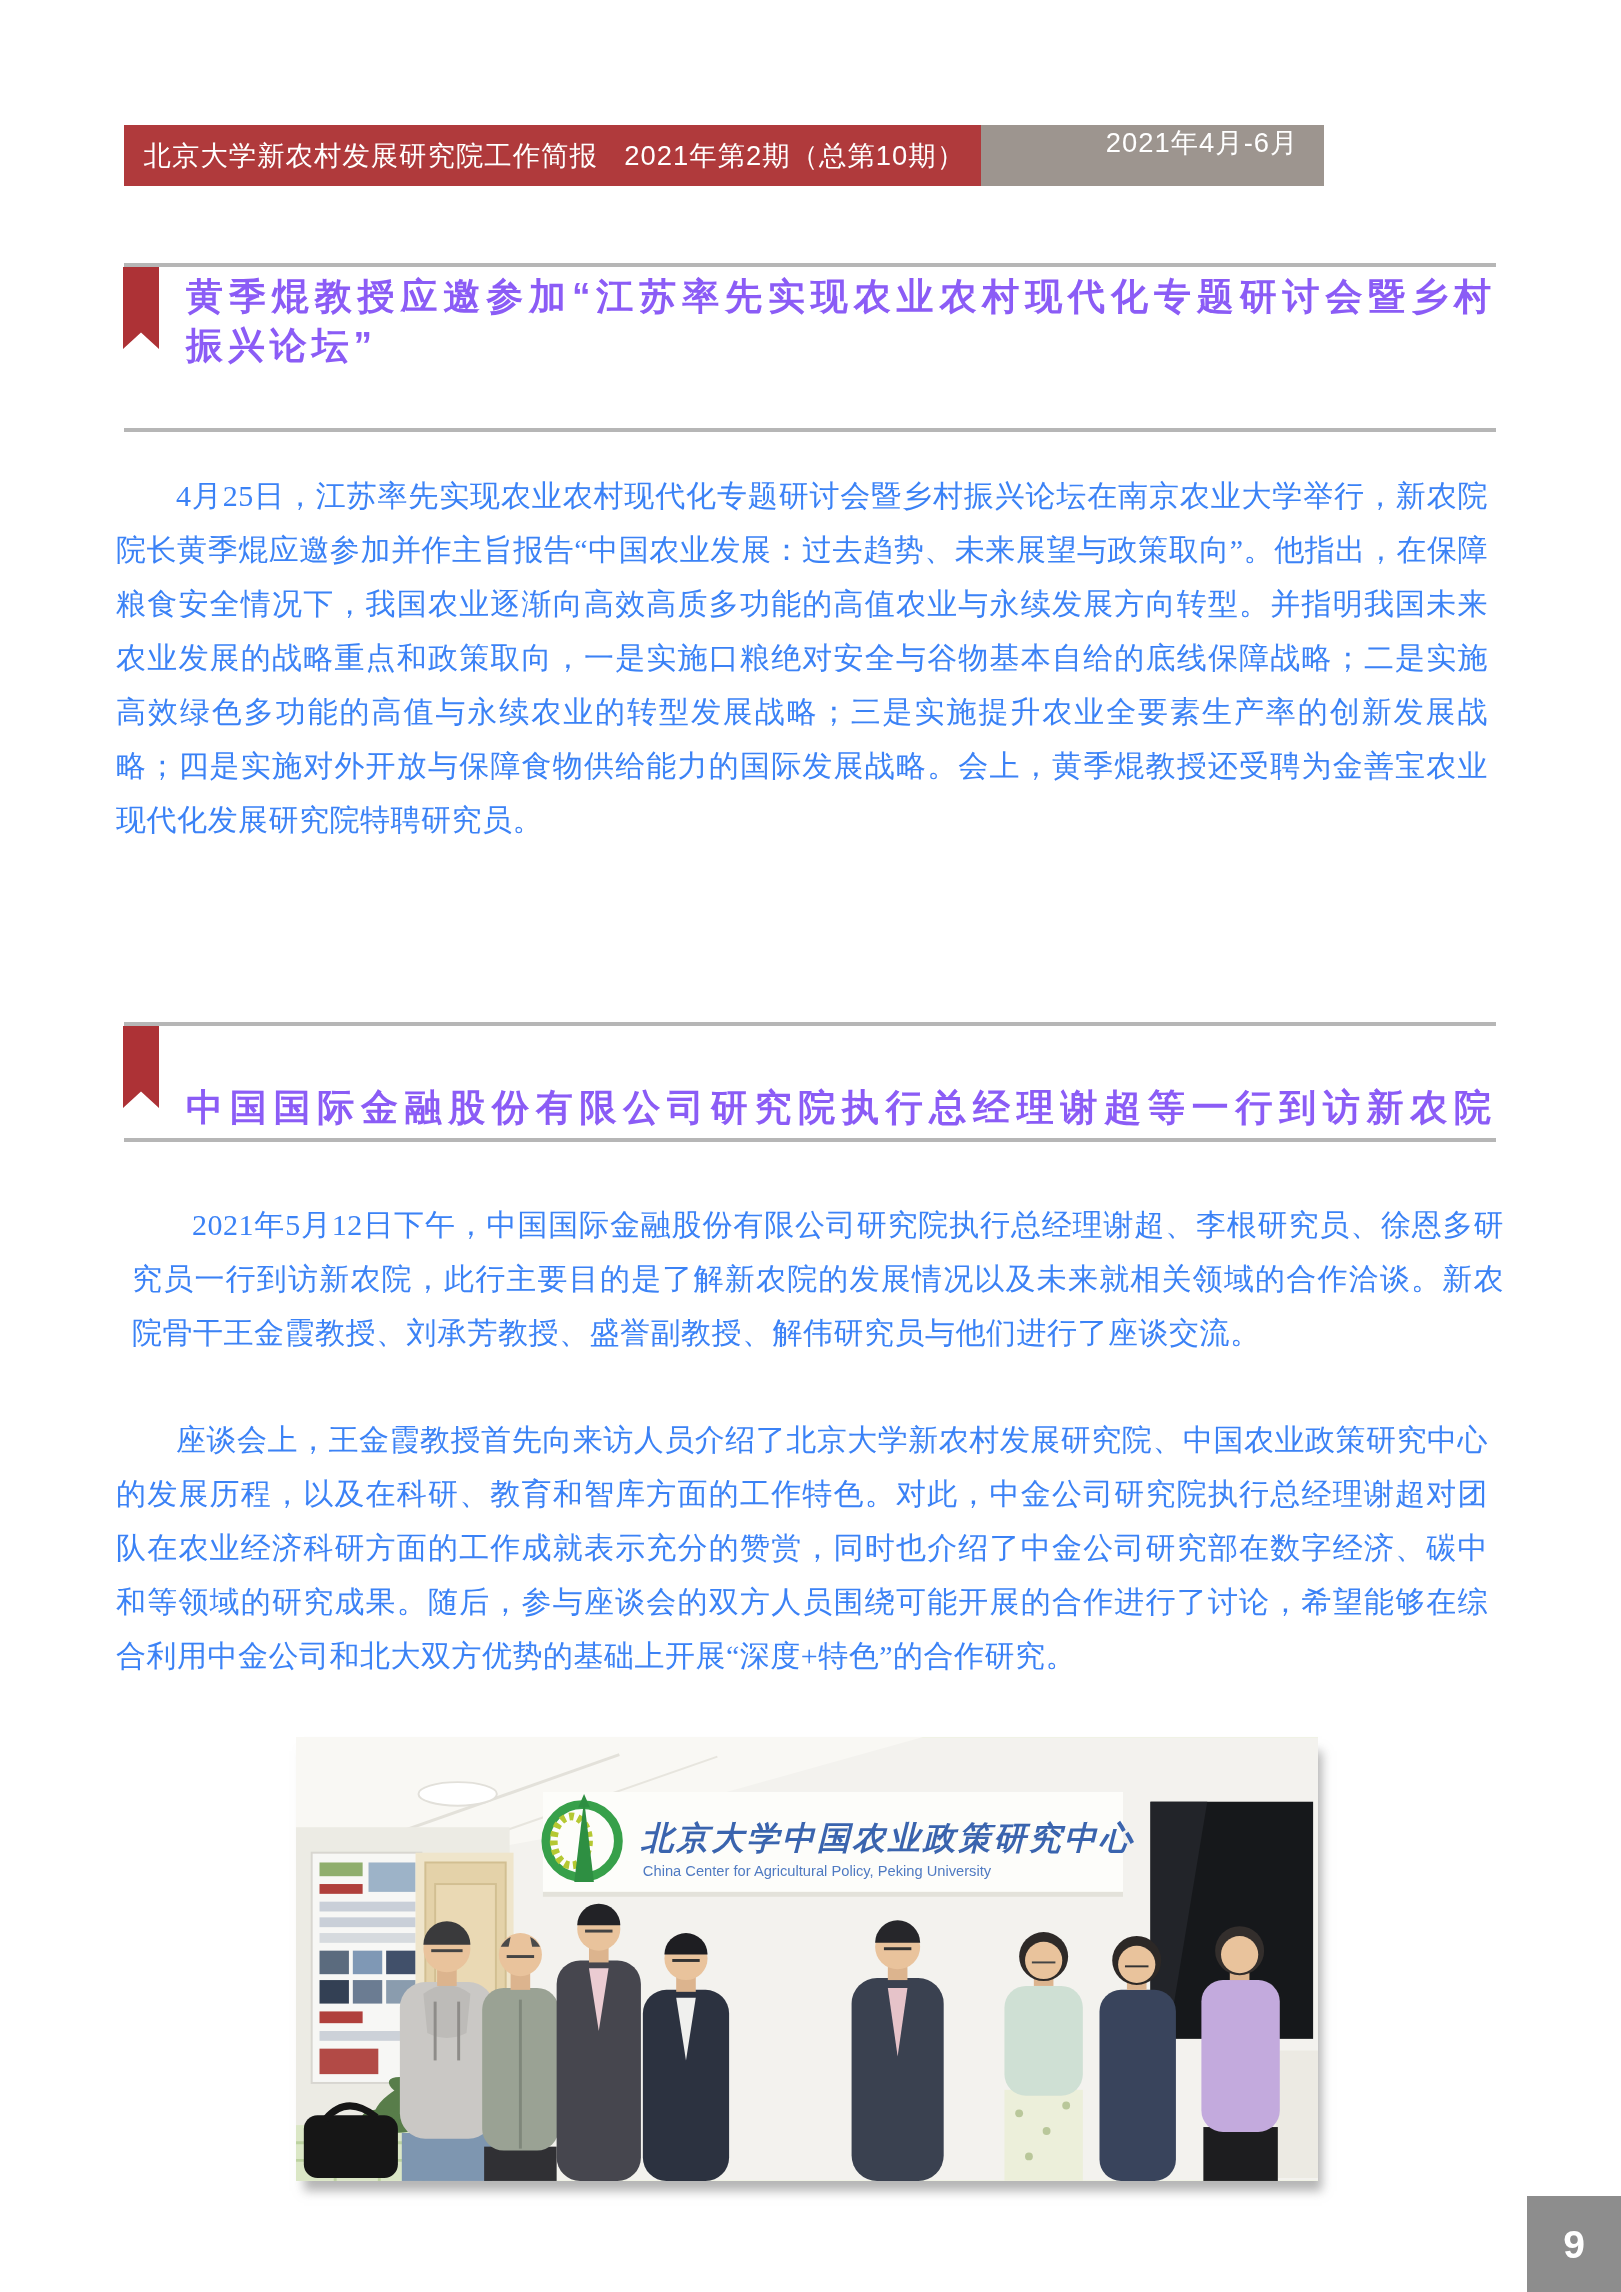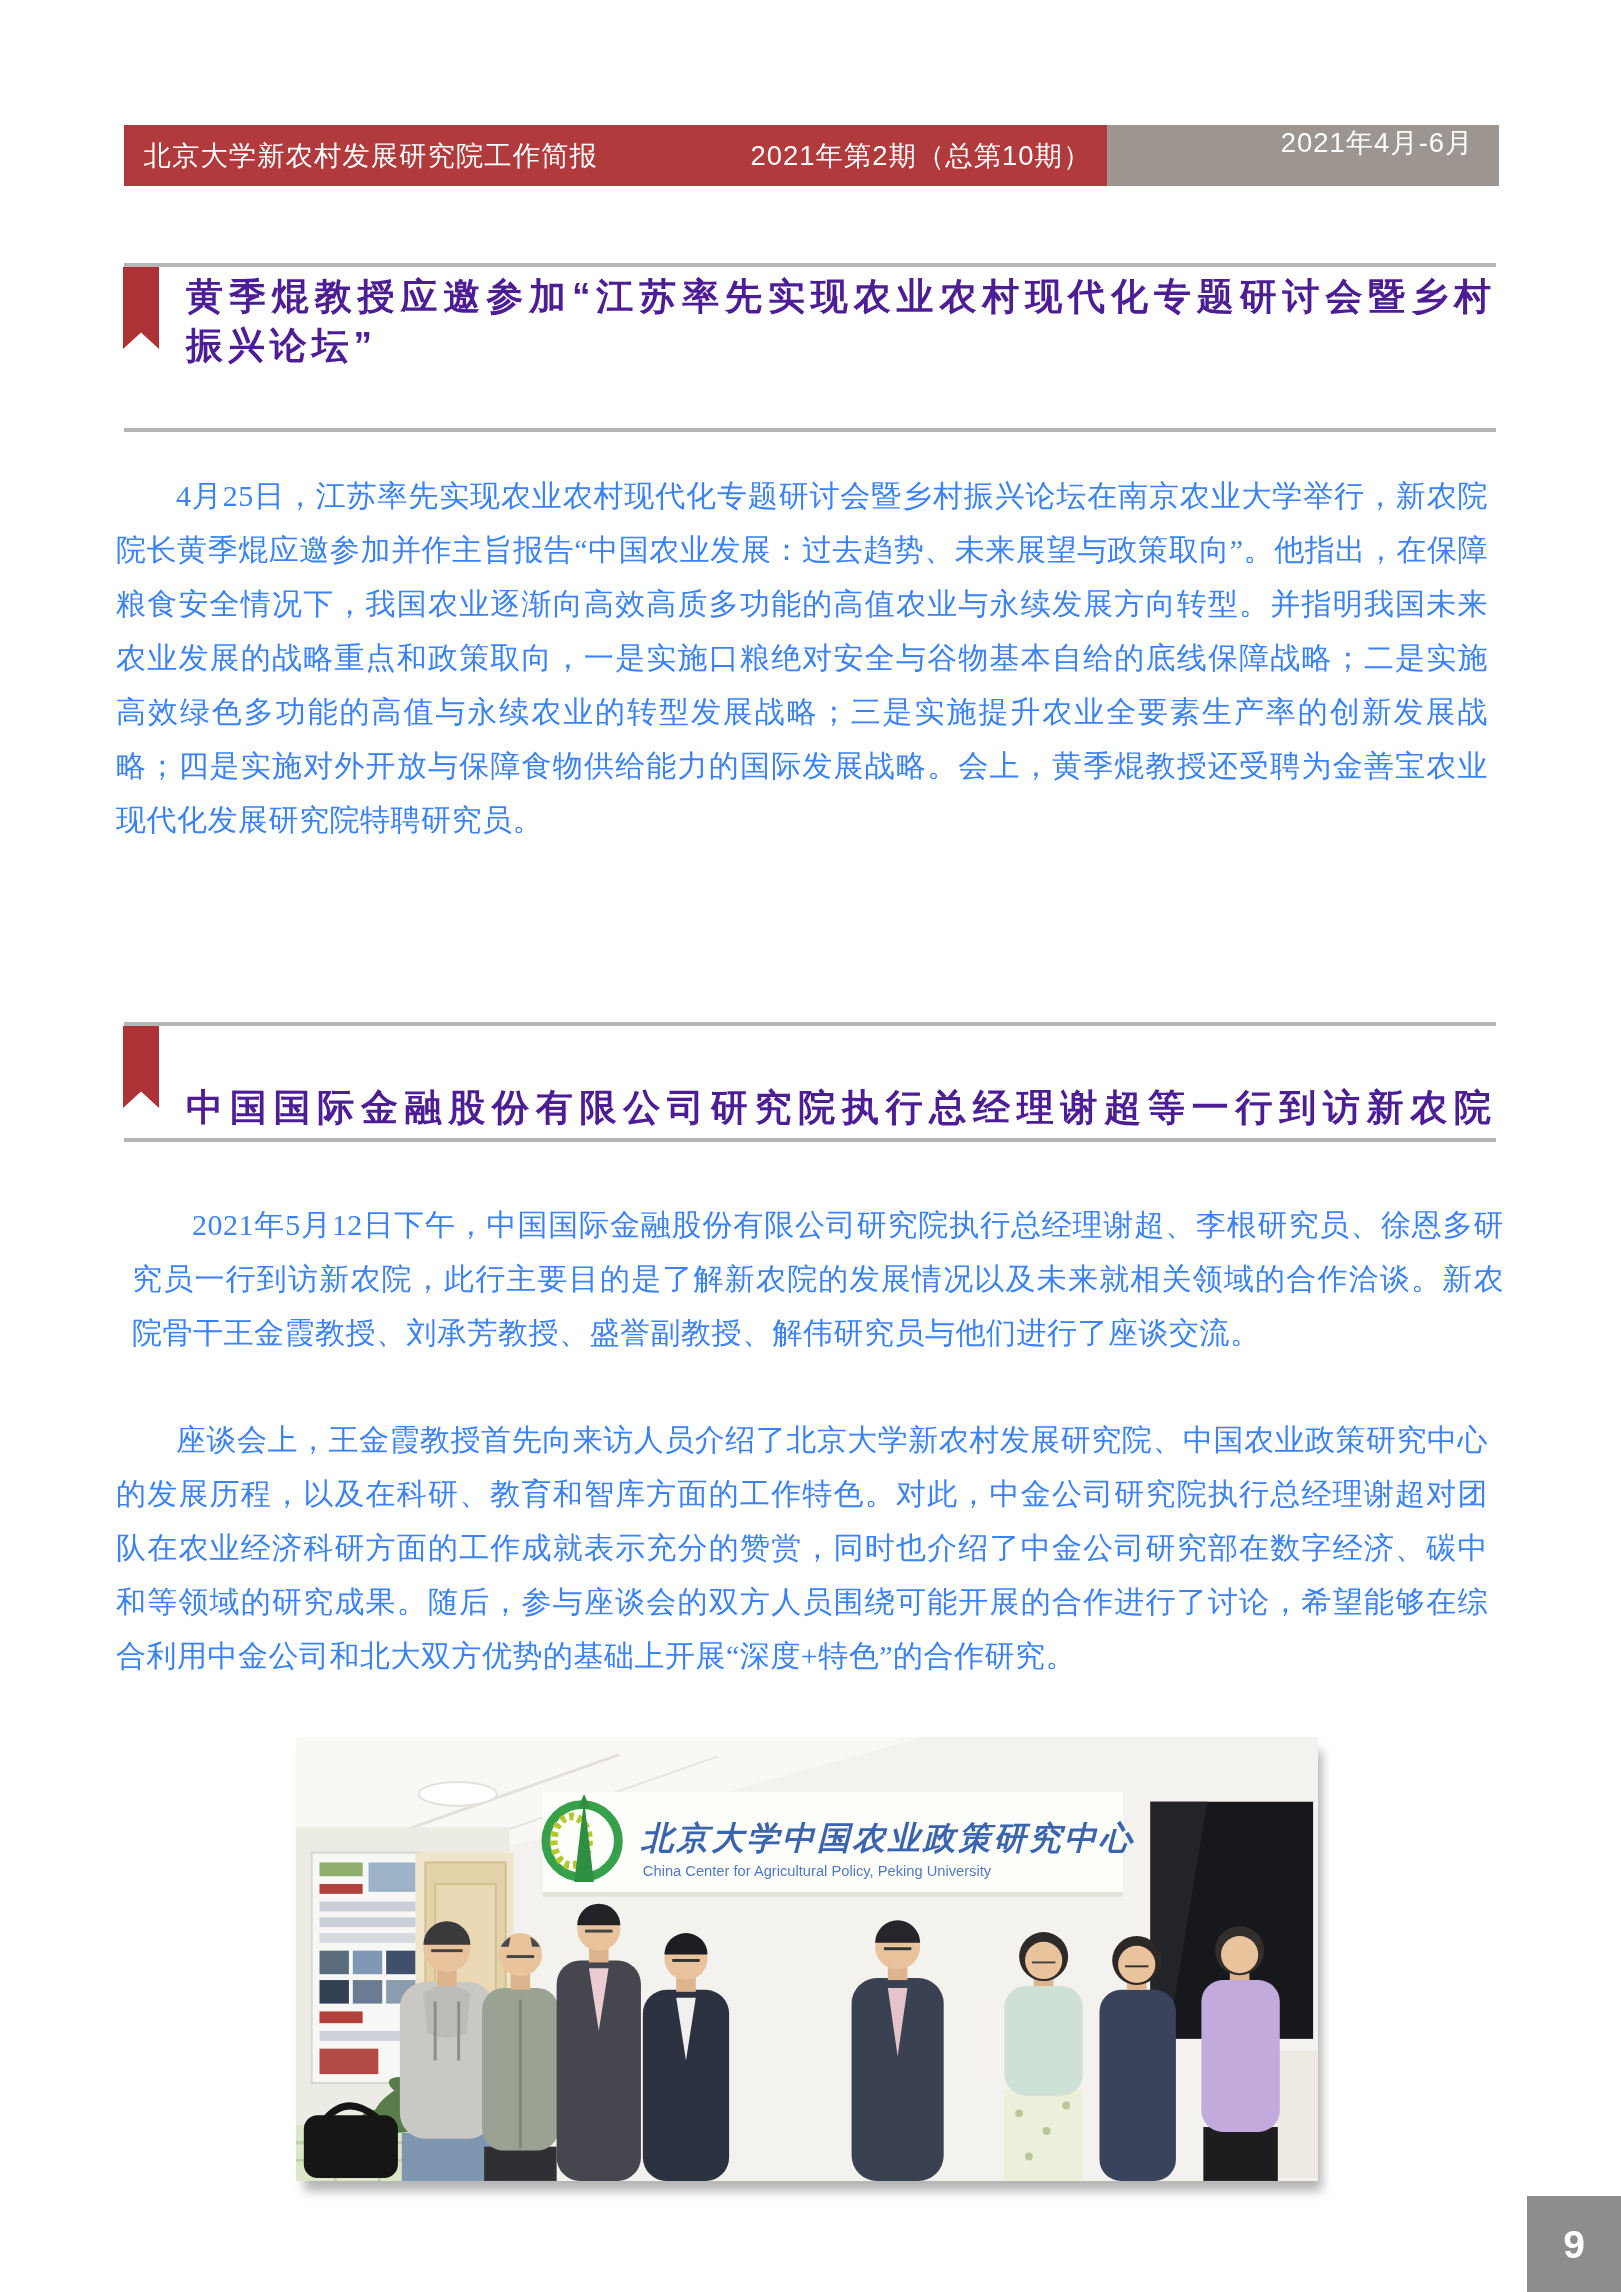--- a/index.html
+++ b/index.html
@@ -1,30 +1,30 @@
 <!DOCTYPE html>
 <html><head>
 <meta charset="utf-8">
 <style>
   html,body{margin:0;padding:0;background:#ffffff;}
   .page{
     position:relative;width:1621px;height:2293px;background:#ffffff;overflow:hidden;
     font-family:"Liberation Serif", serif;
   }
   
-  .header-bar{position:absolute;left:124px;top:125px;width:1375px;height:61px;display:flex;}
+  .header-bar{position:absolute;left:124px;top:125px;width:1200px;height:61px;display:flex;}
   .header-red{width:983px;height:100%;background:#b03a3c;display:flex;align-items:center;justify-content:space-between;box-sizing:border-box;padding:0 15.7px 0 19.6px;}
   .header-gray{width:392px;height:100%;background:#9d958f;display:flex;justify-content:flex-end;box-sizing:border-box;padding-right:25.5px;}
   .header-bar span{color:#ffffff;font-family:"Liberation Sans",sans-serif;font-size:27.4px;letter-spacing:1px;white-space:nowrap;}
   
   .rule{position:absolute;left:124px;width:1372px;height:3.9px;background:#b6b6b6;}
   .ribbon{position:absolute;left:123px;width:36px;height:82px;background:#ad3236;
     clip-path:polygon(0 0,100% 0,100% 100%,50% 80%,0 100%);}
   .sec-title{
-    position:absolute;left:186px;width:1310px;color:#4c1d95;font-weight:bold;
+    position:absolute;left:186px;width:1310px;color:#8b5cf6;font-weight:bold;
     font-family:"Liberation Sans",sans-serif;font-size:37px;line-height:49px;
     letter-spacing:4.9px;text-align:justify;margin:0;
   }
   .sec-title.single{text-align-last:justify;white-space:nowrap;margin-top:32px;}
   
   .para{
     position:absolute;left:116px;width:1372px;margin:0;
     font-size:30px;line-height:54px;color:#3b82f6;letter-spacing:0.5px;
     text-align:justify;text-indent:2em;
   }

